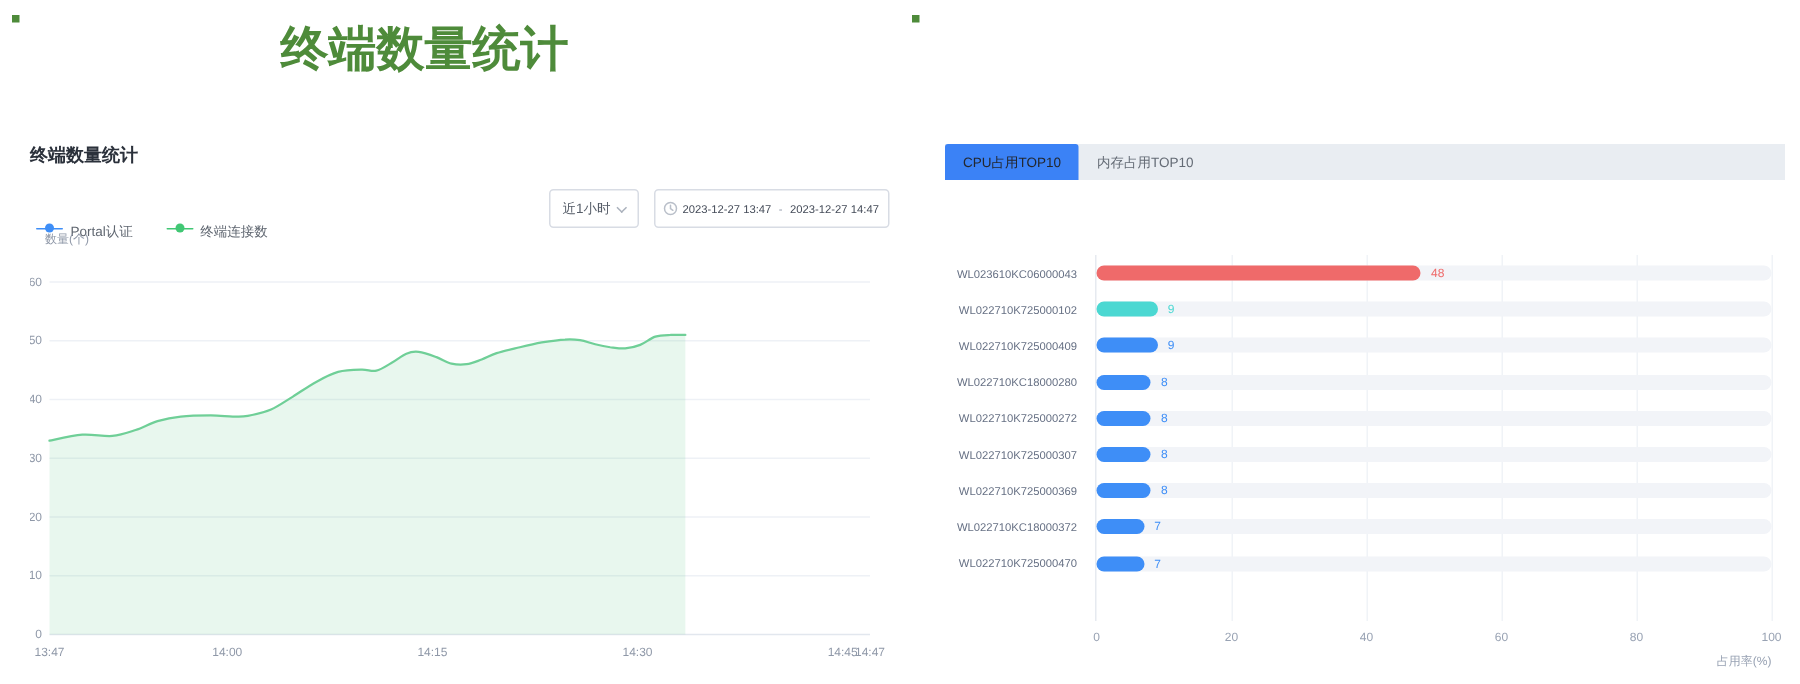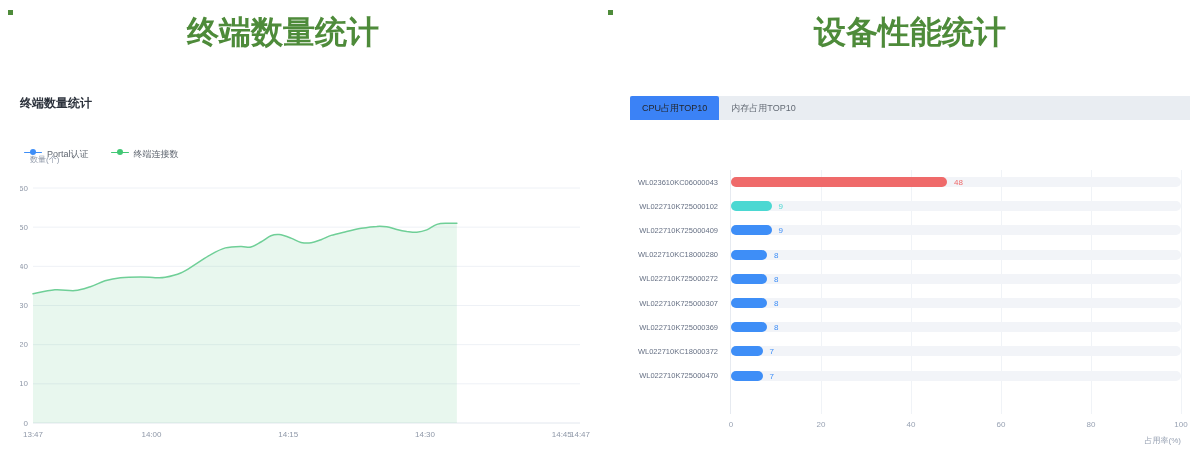--- a/index.html
+++ b/index.html
@@ -50,20 +50,35 @@
 </head>
 <body>
 
 <span class="bullet" style="left:8px"></span>
 <span class="bullet" style="left:608px"></span>
 
 <section class="panel panel-left">
   <h1 class="big-title">终端数量统计</h1>
   <h2 class="card-header">终端数量统计</h2>
 
+  <div class="controls">
+    <div class="select range-select">
+      <span>近1小时</span>
+      <i class="chev"></i>
+    </div>
+    <div class="datebox">
+      <svg class="clock-icon" width="10" height="10" viewBox="0 0 10 10">
+          <circle cx="5" cy="5" r="4" fill="none" stroke="#b9bfc9" stroke-width="1"></circle>
+          <path d="M5 2.8 V5 L6.6 6.2" fill="none" stroke="#b9bfc9" stroke-width="1" stroke-linecap="round"></path>
+        </svg>
+      <span>2023-12-27 13:47</span>
+      <span class="sep">-</span>
+      <span>2023-12-27 14:47</span>
+    </div>
+  </div>
 
   <div class="legend">
       <div class="legend-item">
         <span class="legend-marker">
           <span class="lm-line" style="background: rgb(62, 142, 247);"></span>
           <span class="lm-dot" style="background: rgb(62, 142, 247);"></span>
         </span>
         <span class="legend-label">Portal认证</span>
       </div>
       <div class="legend-item">
@@ -95,21 +110,20 @@
       <text x="268.26666666666665" y="257" text-anchor="middle" fill="#8f98a8" font-size="8">14:15</text>
       <text x="405.01666666666665" y="257" text-anchor="middle" fill="#8f98a8" font-size="8">14:30</text>
       <text x="541.7666666666667" y="257" text-anchor="middle" fill="#8f98a8" font-size="8">14:45</text>
       <text x="560" y="257" text-anchor="middle" fill="#8f98a8" font-size="8">14:47</text>
       <path d="M13.0 113.8C16.6 113.1 27.9 110.4 34.9 109.8C41.9 109.3 49.0 111.1 54.9 110.6C60.9 110.1 65.4 108.3 70.4 106.7C75.4 105.1 80.0 102.3 85.0 100.8C90.0 99.3 94.6 98.3 100.5 97.7C106.4 97.0 114.8 96.9 120.6 96.9C126.4 96.9 131.1 97.6 135.2 97.7C139.3 97.8 140.9 98.1 145.2 97.3C149.4 96.5 155.7 95.1 160.7 93.0C165.7 90.8 170.3 87.4 175.3 84.4C180.3 81.3 185.8 77.3 190.8 74.6C195.8 71.8 200.3 69.3 205.4 67.9C210.4 66.6 216.6 66.5 220.9 66.4C225.1 66.2 227.5 67.9 230.9 67.1C234.2 66.4 237.6 63.9 240.9 62.0C244.3 60.2 247.9 57.0 250.9 55.8C254.0 54.5 255.8 54.2 259.1 54.6C262.5 55.0 267.4 56.8 271.0 58.1C274.6 59.4 277.7 61.7 281.0 62.4C284.4 63.2 287.7 63.3 291.1 62.8C294.4 62.4 297.7 60.9 301.1 59.7C304.4 58.5 306.9 56.8 311.1 55.4C315.4 54.0 321.6 52.7 326.6 51.5C331.6 50.3 336.2 49.2 341.2 48.3C346.2 47.5 352.4 46.6 356.7 46.4C361.0 46.1 363.4 46.3 366.7 46.8C370.1 47.3 373.4 48.7 376.8 49.5C380.1 50.3 383.4 51.0 386.8 51.5C390.1 51.9 393.5 52.5 396.8 52.3C400.2 52.0 403.5 51.2 406.8 49.9C410.2 48.6 413.5 45.5 416.9 44.4C420.2 43.3 423.6 43.4 426.9 43.3C430.2 43.1 435.3 43.3 436.9 43.3 L436.9 243 L13.0 243 Z" fill="rgba(111,207,151,0.16)" stroke="none"></path>
       <path d="M13.0 113.8C16.6 113.1 27.9 110.4 34.9 109.8C41.9 109.3 49.0 111.1 54.9 110.6C60.9 110.1 65.4 108.3 70.4 106.7C75.4 105.1 80.0 102.3 85.0 100.8C90.0 99.3 94.6 98.3 100.5 97.7C106.4 97.0 114.8 96.9 120.6 96.9C126.4 96.9 131.1 97.6 135.2 97.7C139.3 97.8 140.9 98.1 145.2 97.3C149.4 96.5 155.7 95.1 160.7 93.0C165.7 90.8 170.3 87.4 175.3 84.4C180.3 81.3 185.8 77.3 190.8 74.6C195.8 71.8 200.3 69.3 205.4 67.9C210.4 66.6 216.6 66.5 220.9 66.4C225.1 66.2 227.5 67.9 230.9 67.1C234.2 66.4 237.6 63.9 240.9 62.0C244.3 60.2 247.9 57.0 250.9 55.8C254.0 54.5 255.8 54.2 259.1 54.6C262.5 55.0 267.4 56.8 271.0 58.1C274.6 59.4 277.7 61.7 281.0 62.4C284.4 63.2 287.7 63.3 291.1 62.8C294.4 62.4 297.7 60.9 301.1 59.7C304.4 58.5 306.9 56.8 311.1 55.4C315.4 54.0 321.6 52.7 326.6 51.5C331.6 50.3 336.2 49.2 341.2 48.3C346.2 47.5 352.4 46.6 356.7 46.4C361.0 46.1 363.4 46.3 366.7 46.8C370.1 47.3 373.4 48.7 376.8 49.5C380.1 50.3 383.4 51.0 386.8 51.5C390.1 51.9 393.5 52.5 396.8 52.3C400.2 52.0 403.5 51.2 406.8 49.9C410.2 48.6 413.5 45.5 416.9 44.4C420.2 43.3 423.6 43.4 426.9 43.3C430.2 43.1 435.3 43.3 436.9 43.3" fill="none" stroke="#6fcf97" stroke-width="1.5" stroke-linecap="round"></path>
     </svg>
 </section>
 
 <section class="panel panel-right">
-  <h1 class="big-title">设备性能统计</h1>
   <div class="tabbar">
       <div class="tab active">CPU占用TOP10</div>
       <div class="tab">内存占用TOP10</div>
     </div>
 
 
   <div class="bar-grid">
       <div class="vgrid" style="left: 191px;"></div>
       <div class="vgrid" style="left: 281px;"></div>
       <div class="vgrid" style="left: 371px;"></div>

